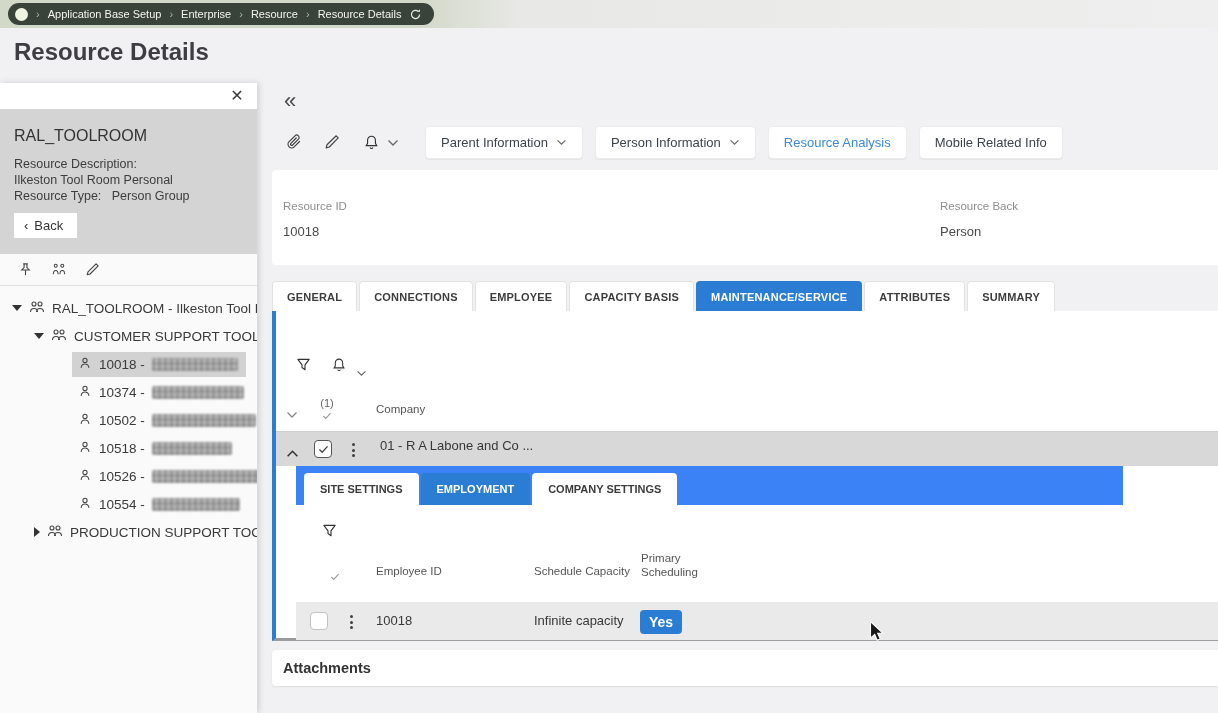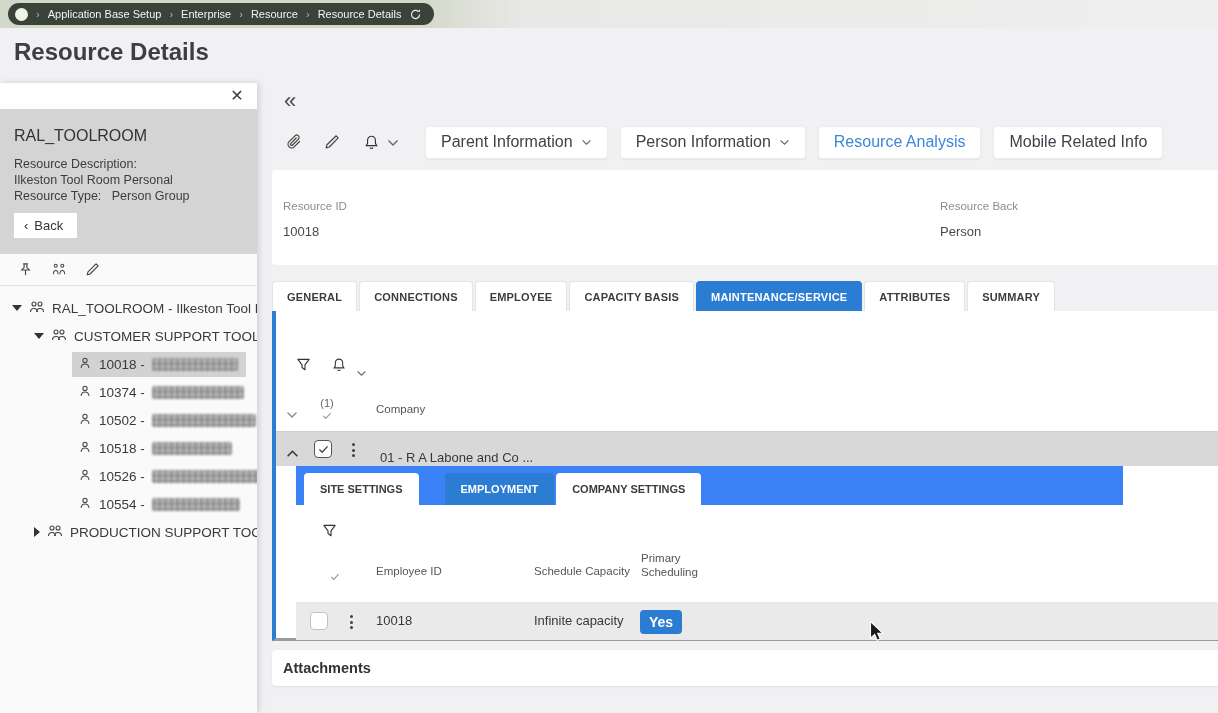--- a/index.html
+++ b/index.html
@@ -51,21 +51,21 @@
               background-blend-mode:multiply; filter:blur(1px); }
 
   
   .main { position:absolute; left:272px; top:83px; width:946px; height:630px; }
   .collapse { position:absolute; left:12px; top:5px; font-size:22px; color:#4a4a4a; }
   .tb-row { position:absolute; left:0; top:42px; width:960px; height:34px; display:flex; align-items:center; }
   .tb-ico { margin-left:13px; width:18px; display:flex; justify-content:center; }
   .tb-ico.pencil { margin-left:20px; } .tb-ico.bell { margin-left:21px; }
   .tb-chev { margin-left:7px; }
   .btn { display:inline-flex; align-items:center; gap:8px; height:33px; background:#fff;
-         border:1px solid #ececec; border-radius:4px; padding:0 15px; font-size:16px; color:#3d434a;
+         border:1px solid #ececec; border-radius:4px; padding:0 15px; font-size:13px; color:#3d434a;
          font-family:inherit; box-shadow:0 1px 1px rgba(0,0,0,.05); white-space:nowrap; }
   .btn.link { color:#3c87d7; }
   .tb-row .btn { margin-left:12px; }
   .tb-row .first-btn { margin-left:26px; }
 
   
   .fields-card { position:absolute; left:0; top:87px; width:946px; height:95px; background:#fff;
                  border-radius:4px 0 0 4px; }
   .field { position:absolute; top:30px; }
   .field .flabel { font-size:11.5px; color:#8d8d8d; }
@@ -93,29 +93,29 @@
   .grid-row { position:absolute; left:0; top:120px; width:942px; height:35px; background:#d8d8d8;
               border-top:1px solid #cfcfcf; }
   .gr-chev { position:absolute; left:10px; top:12px; }
   .checkbox { width:18px; height:18px; border:1.5px solid #555; border-radius:4px; background:#fff;
               display:flex; align-items:center; justify-content:center; }
   .checkbox.unchecked { border-color:#c2c2c2; }
   .gr-check { position:absolute; left:38px; top:8px; }
   .kebab { display:flex; flex-direction:column; gap:2.5px; width:4px; }
   .kebab i { width:3px; height:3px; border-radius:50%; background:#3f3f3f; }
   .gr-kebab { position:absolute; left:76px; top:11px; }
-  .gr-label { position:absolute; left:104px; top:6px; font-size:13px; color:#383838;margin-top:12px; }
+  .gr-label { position:absolute; left:104px; top:6px; font-size:13px; color:#383838; }
 
   
   .nested { position:absolute; left:20px; top:155px; width:922px; height:174px; }
   .n-band { position:absolute; left:0; top:0; width:827px; height:39px; background:#3b82f6; }
   .sub-tabs { position:absolute; left:8px; top:7px; display:flex; gap:2px; }
   .sub-tab { height:32px; display:flex; align-items:center; padding:0 16px; background:#fff;
              border-radius:4px 4px 0 0; font-size:11px; font-weight:700; color:#3c3c3c; white-space:nowrap; }
-  .sub-tab.active { background:#2b7cd3; color:#fff;margin-left:24px; }
+  .sub-tab.active { background:#2b7cd3; color:#fff; }
   .n-white { position:absolute; left:0; top:39px; width:922px; height:97px; background:#fff; }
   .n-filter { position:absolute; left:26px; top:18px; }
   .eh-check { position:absolute; left:34px; top:62px; }
   .eh-col { position:absolute; font-size:11.5px; color:#555; }
   .eh-id { left:80px; top:60px; } .eh-cap { left:238px; top:60px; }
   .eh-prim { left:345px; top:46px; width:64px; line-height:1.25; }
   .n-row { position:absolute; left:0; top:136px; width:922px; height:38px; background:#eaeaea; }
   .nr-check { position:absolute; left:14px; top:10px; }
   .nr-kebab { position:absolute; left:54px; top:13px; }
   .nr-cell { position:absolute; top:11px; font-size:13px; color:#383838; }

